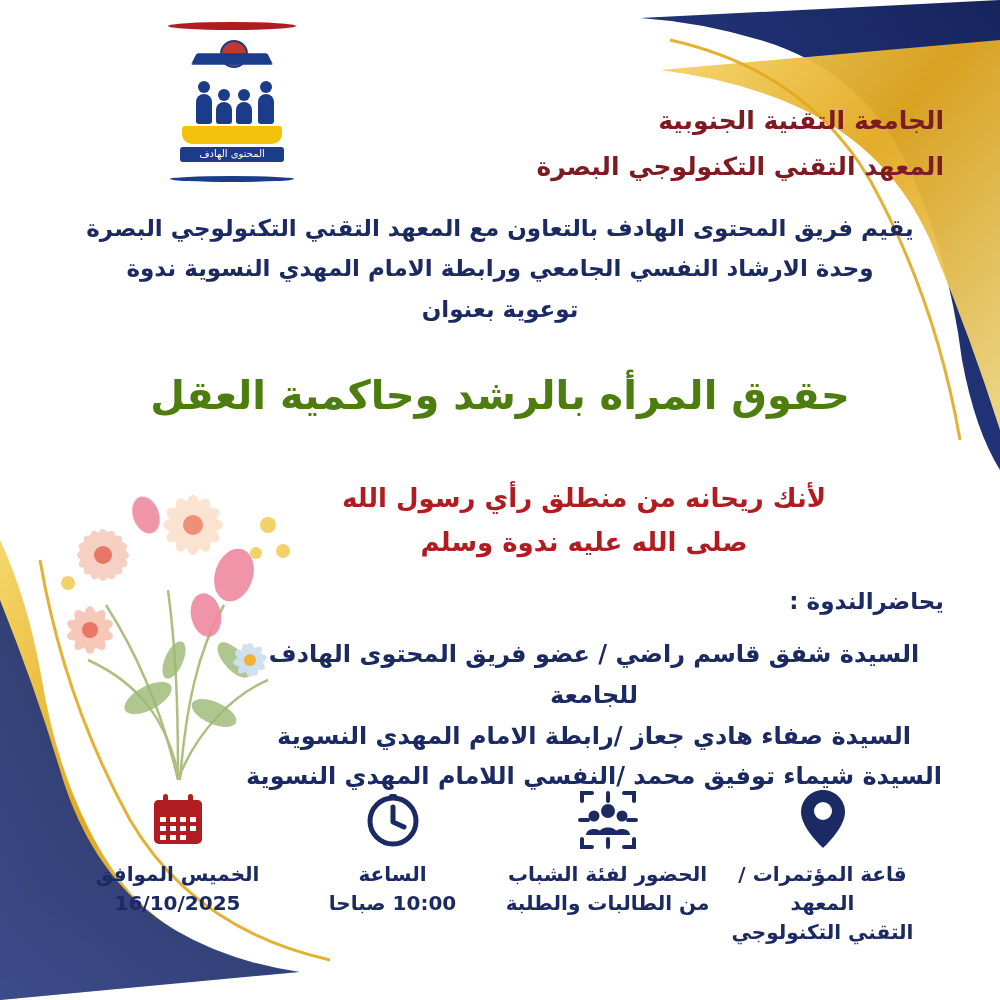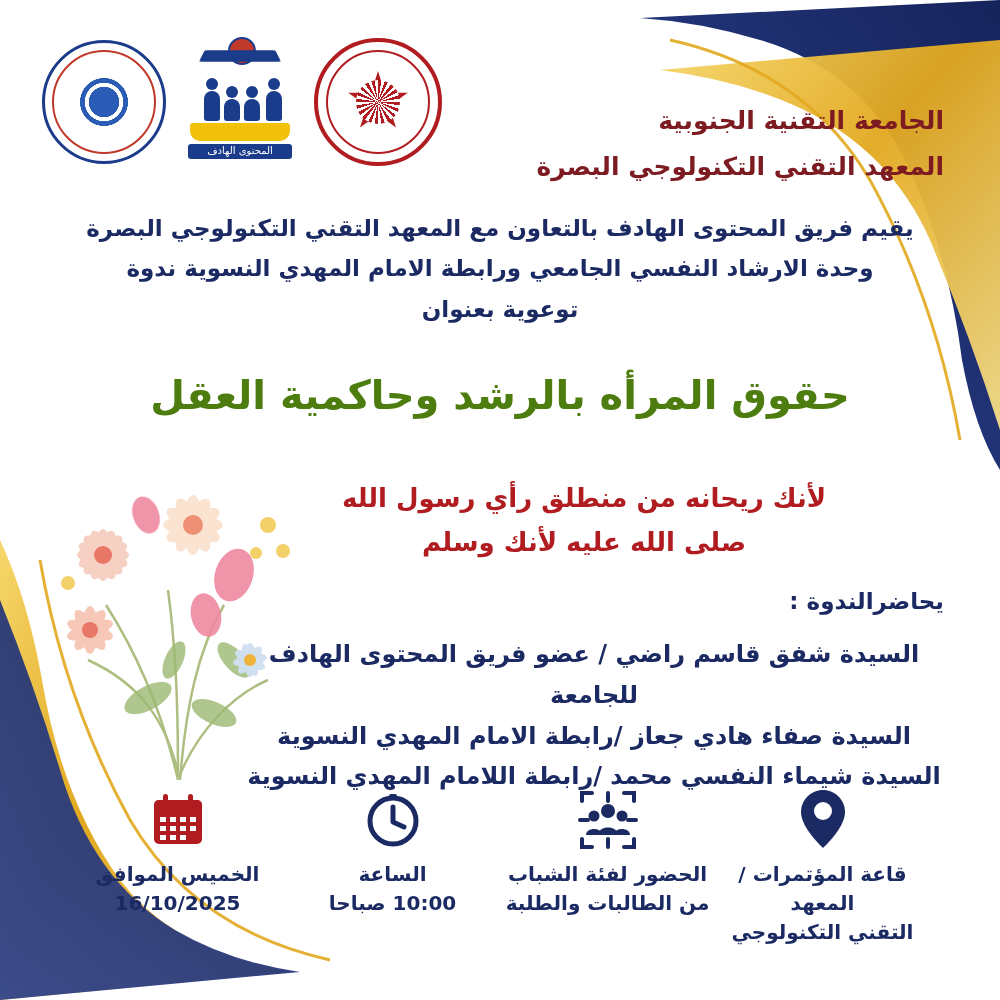--- a/index.html
+++ b/index.html
@@ -27,21 +27,21 @@
   .frame-svg { display:block; width:1000px; height:1000px; }
 
   
   .logos {
     position: absolute;
     top: 22px;
     left: 22px;
     width: 420px;
     height: 160px;
     display: flex;
-    flex-direction: row;
+    flex-direction: column;
     align-items: center;
     gap: 14px;
   }
   .logo { position: relative; }
 
   
   .logo-circle {
     width: 124px; height: 124px;
     border-radius: 50%;
     background: #ffffff;
@@ -295,21 +295,21 @@
   <div class="intro">
     <div>يقيم فريق المحتوى الهادف بالتعاون مع المعهد التقني التكنولوجي البصرة</div>
     <div>وحدة الارشاد النفسي الجامعي ورابطة الامام المهدي النسوية  ندوة</div>
     <div>توعوية  بعنوان</div>
   </div>
 
   <div class="title">حقوق المرأه بالرشد وحاكمية العقل</div>
 
   <div class="subtitle">
     <div>لأنك ريحانه من منطلق رأي رسول الله</div>
-    <div>صلى الله عليه لأنك وسلم</div>
+    <div>صلى الله عليه ندوة وسلم</div>
   </div>
 
   <div class="flowers">
     <svg viewBox="0 0 300 330" width="300" height="330" xmlns="http://www.w3.org/2000/svg" aria-hidden="true">
       <g stroke="#9fb36a" stroke-width="2.5" fill="none" opacity=".85">
         <path d="M150 325 C135 260 110 200 78 150"></path>
         <path d="M152 325 C158 250 170 195 196 150"></path>
         <path d="M150 320 C150 250 148 195 140 135"></path>
         <path d="M151 322 C140 270 115 230 60 205"></path>
         <path d="M151 322 C170 275 205 240 240 225"></path>
@@ -381,21 +381,21 @@
         <circle cx="228" cy="98" r="6"></circle>
         <circle cx="40" cy="128" r="7"></circle>
       </g>
     </svg>
   </div>
 
   <div class="speakers-label">يحاضرالندوة :</div>
   <div class="speakers">
     <div>السيدة شفق قاسم راضي / عضو فريق المحتوى الهادف للجامعة</div>
     <div>السيدة صفاء هادي جعاز /رابطة الامام المهدي النسوية</div>
-    <div>السيدة شيماء النفسي محمد /رابطة اللامام المهدي النسوية</div>
+    <div>السيدة شيماء توفيق محمد /النفسي اللامام المهدي النسوية</div>
   </div>
 
   <div class="info-row">
 
     <div class="info-item">
       <div class="info-icon">
         <svg width="58" height="58" viewBox="0 0 58 58" xmlns="http://www.w3.org/2000/svg" aria-hidden="true">
           <rect x="5" y="9" width="48" height="44" rx="5" fill="#b01c20"></rect>
           <rect x="5" y="9" width="48" height="12" rx="5" fill="#b01c20"></rect>
           <rect x="14" y="3" width="5" height="12" rx="2.5" fill="#b01c20"></rect>

